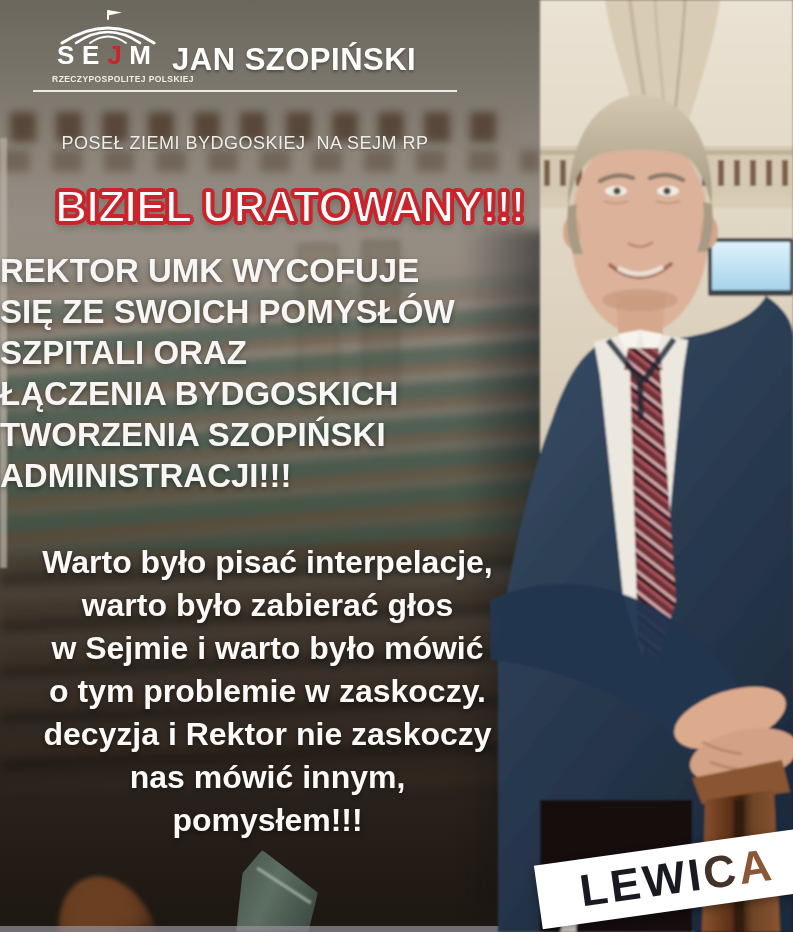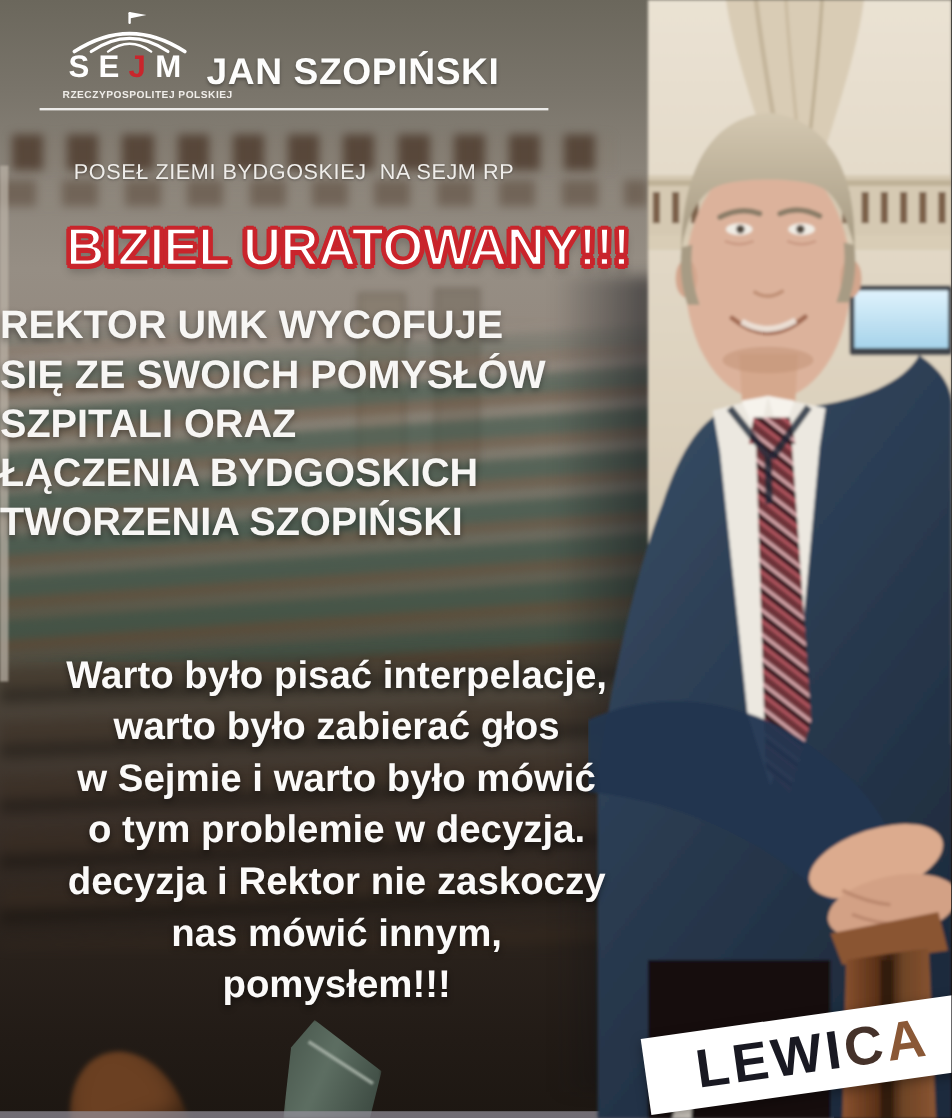--- a/index.html
+++ b/index.html
@@ -52,21 +52,21 @@
   .subtitle{left:33px;top:97px;width:424px;text-align:center;font-size:18px;color:#efedea;
     letter-spacing:.5px;white-space:pre;text-shadow:0 1px 2px rgba(0,0,0,.3);margin-top:36px;}
   
   .headline{left:0;top:182px;width:580px;text-align:center;font-size:44px;font-weight:800;
     color:#fff;letter-spacing:-.5px;-webkit-text-stroke:2px #c9252c;
     text-shadow:-2px -2px 0 #c9252c,2px -2px 0 #c9252c,-2px 2px 0 #c9252c,2px 2px 0 #c9252c,
       -3px 0 0 #c9252c,3px 0 0 #c9252c,0 -3px 0 #c9252c,0 3px 0 #c9252c,0 5px 8px rgba(0,0,0,.3);}
   .announcement{left:0;top:250px;width:540px;text-align:left;font-size:33px;font-weight:800;
     line-height:41px;color:#f7f6f4;text-shadow:0 2px 5px rgba(0,0,0,.4);}
   .message{left:0;top:541px;width:535px;text-align:center;font-size:32px;font-weight:700;
-    line-height:43px;color:#fbfaf9;text-shadow:0 2px 5px rgba(0,0,0,.45);padding-left:13px;}
+    line-height:43px;color:#fbfaf9;text-shadow:0 2px 5px rgba(0,0,0,.45);}
   
   .stamp{left:537px;top:846px;width:280px;height:64px;background:#fff;transform:rotate(-8deg);
     display:flex;align-items:center;justify-content:center;font-size:45px;font-weight:800;
     letter-spacing:3px;color:#191922;box-shadow:0 3px 10px rgba(0,0,0,.35);}
   .stamp .c{color:#45322a;}
   .stamp .a{color:#8a5836;}
   .photo-svg{left:490px;top:0;width:303px;height:932px;}
 </style>
 </head>
 <body>
@@ -224,27 +224,28 @@
   <div class="abs subtitle">POSEŁ ZIEMI BYDGOSKIEJ  NA SEJM RP</div>
 
   <div class="abs headline">BIZIEL URATOWANY!!!</div>
 
   <div class="abs announcement">
     <div>REKTOR UMK WYCOFUJE</div>
     <div>SIĘ ZE SWOICH POMYSŁÓW</div>
     <div>SZPITALI ORAZ</div>
     <div>ŁĄCZENIA BYDGOSKICH</div>
     <div>TWORZENIA SZOPIŃSKI</div>
+    <div>ADMINISTRACJI!!!</div>
   </div>
 
   <div class="abs message">
     <div>Warto było pisać interpelacje,</div>
     <div>warto było zabierać głos</div>
     <div>w Sejmie i warto było mówić</div>
-    <div>o tym problemie w decyzja.</div>
+    <div>o tym problemie w zaskoczy.</div>
     <div>decyzja i Rektor nie zaskoczy</div>
     <div>nas mówić innym,</div>
     <div>pomysłem!!!</div>
   </div>
 
   <div class="abs stamp">
     <span>LEWI</span>
       <span class="c">C</span>
       <span class="a">A</span>
   </div>

